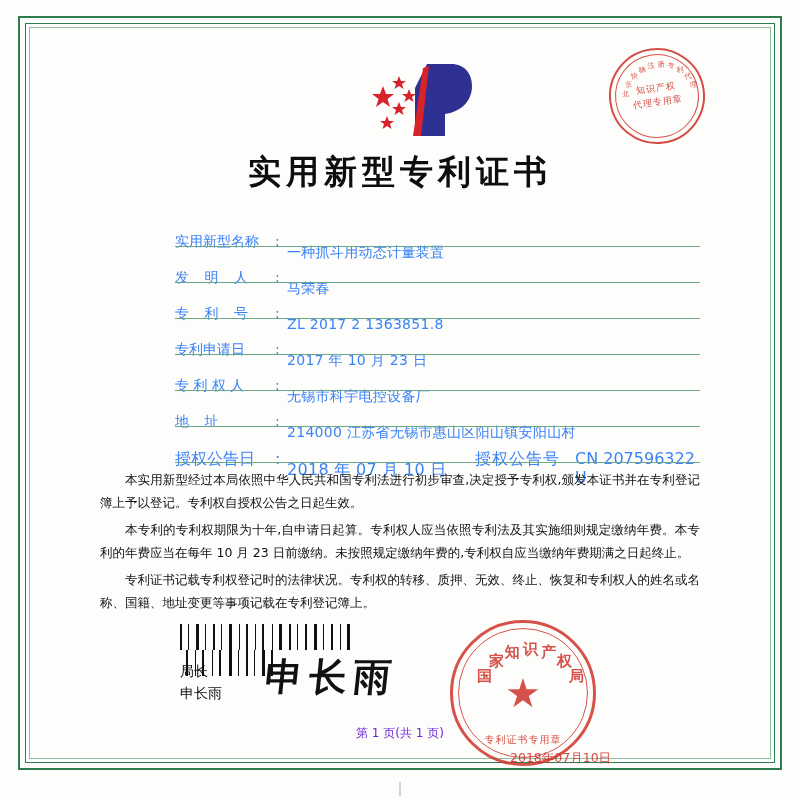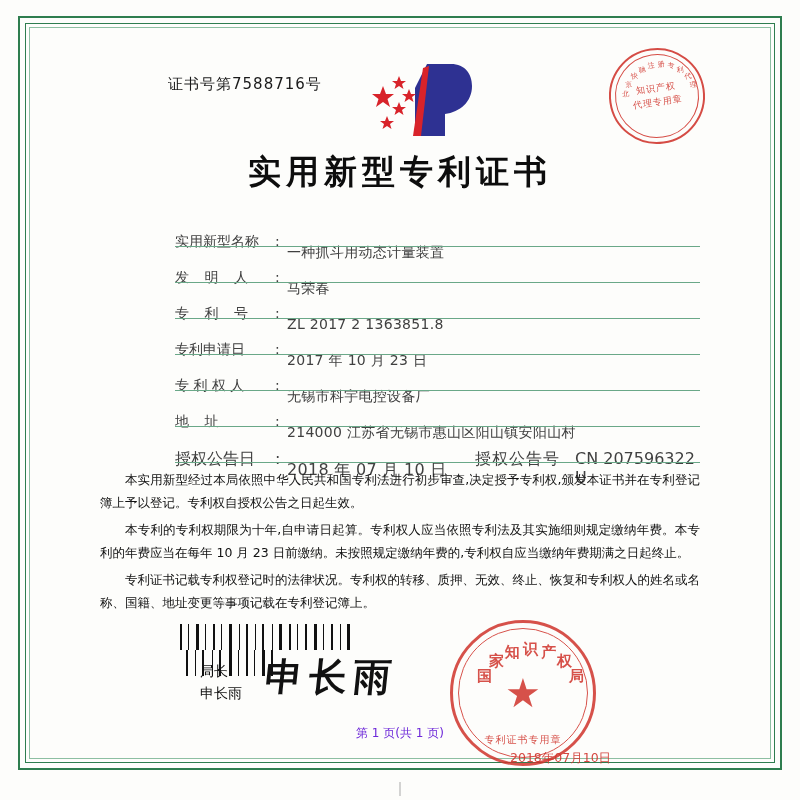--- a/index.html
+++ b/index.html
@@ -129,21 +129,21 @@
   .fields {
     position: absolute;
     left: 135px;
     right: 60px;
     top: 186px;
   }
   .field-row {
     position: relative;
     height: 36px;
     font-size: 14px;
-    color: #404040;
+    color: #3b82f6;
   }
   .field-label {
     position: absolute;
     left: 0;
     top: 7px;
     width: 100px;
     letter-spacing: 0px;
   }
   .field-label.spaced {
     letter-spacing: 5.5px;
@@ -212,21 +212,20 @@
     vertical-align: top;
   }
   
   .sig-label {
     position: absolute;
     left: 140px;
     top: 620px;
     font-size: 14px;
     line-height: 22px;
     color: #111;
-    margin-left: 20px;
   }
   .sig-hand {
     position: absolute;
     left: 225px;
     top: 612px;
     font-family: "DejaVu Serif", "Liberation Serif", serif;
     font-size: 38px;
     font-weight: bold;
     letter-spacing: 6px;
     color: #111;
@@ -310,21 +309,20 @@
 <body>
 
 <div id="certificate">
 
   <div class="border-outer"></div>
   <div class="border-inner"></div>
   <div class="border-hair"></div>
 
   <div class="content">
 
-    <div class="cert-no">证书号第7588716号</div>
 
     <div class="logo">
       <svg width="120" height="85" viewBox="0 0 120 85">
         <path d="M62 6 L86 6 C100 6 107 16 107 28 C107 44 95 54 80 56 L80 78 L62 78 Z" fill="#2e3192"></path>
         <path d="M62 6 L62 78 L50 78 L50 30 Z" fill="#2e3192"></path>
         <path d="M64 8 L56 78 L48 78 L58 10 Z" fill="#d8232a"></path>
         <g fill="#d8232a">
           <polygon points="18,28 21,36 29,36 22.5,41 25,49 18,44 11,49 13.5,41 7,36 15,36"></polygon>
           <polygon points="34,18 36,23 41,23 37,26 38.5,31 34,28 29.5,31 31,26 27,23 32,23"></polygon>
           <polygon points="34,44 36,49 41,49 37,52 38.5,57 34,54 29.5,57 31,52 27,49 32,49"></polygon>

